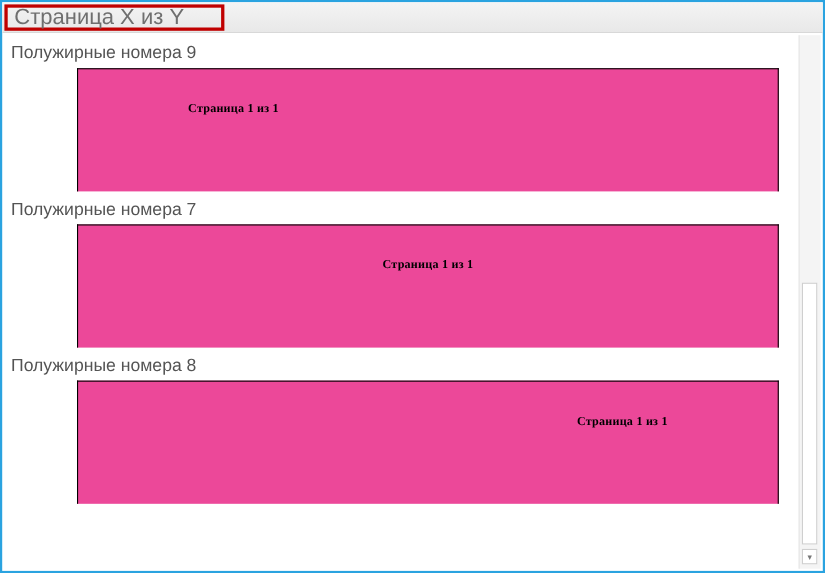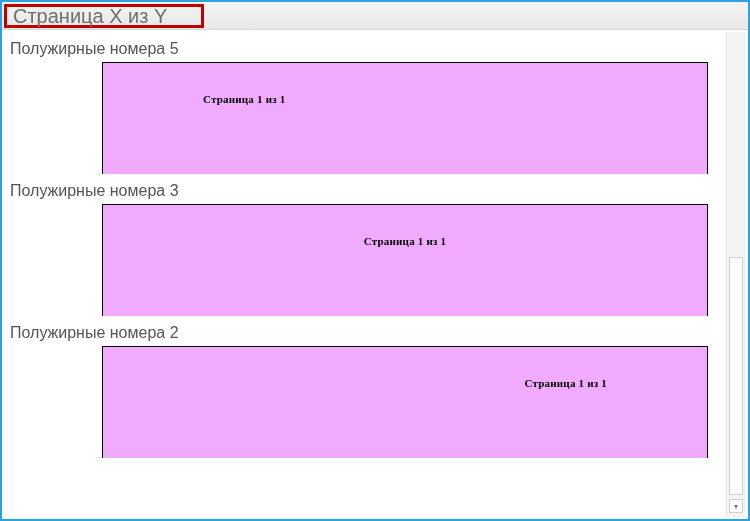--- a/index.html
+++ b/index.html
@@ -39,26 +39,26 @@
   .section {
     margin-top:8px;
   }
   .section-title {
     font-size:16px;
     color:#545454;
     font-weight:400;
     margin:6px 0 4px 6px;
   }
   .preview-frame {
-    margin-left:98px;
+    margin-left:66px;
     margin-right:18px;
     height:112px;
     border:1px solid #000;
     border-bottom:none;
-    background:#f0abfc;
+    background:#ec4899;
     position:relative;
   }
   .page-text {
     position:absolute;
     font-size:11px;
     font-weight:bold;
     letter-spacing:0.2px;
     color:#000;
     font-family: "Times New Roman", serif;
     white-space:nowrap;
@@ -95,35 +95,35 @@
 
 <div class="header-bar">
   <div class="header-highlight">
     <span>Страница X из Y</span>
   </div>
 </div>
 
 <div class="content">
 
   <div class="section">
-    <div class="section-title">Полужирные номера 5</div>
+    <div class="section-title">Полужирные номера 9</div>
     <div class="preview-frame">
       <span class="page-text pos-left">Страница 1 из 1</span>
     </div>
   </div>
 
   <div class="section">
-    <div class="section-title">Полужирные номера 3</div>
+    <div class="section-title">Полужирные номера 7</div>
     <div class="preview-frame">
       <span class="page-text pos-center">Страница 1 из 1</span>
     </div>
   </div>
 
   <div class="section">
-    <div class="section-title">Полужирные номера 2</div>
+    <div class="section-title">Полужирные номера 8</div>
     <div class="preview-frame">
       <span class="page-text pos-right">Страница 1 из 1</span>
     </div>
   </div>
 
 </div>
 
 <div class="vstrip">
   <div class="scroll-track"></div>
   <div class="scroll-down">

